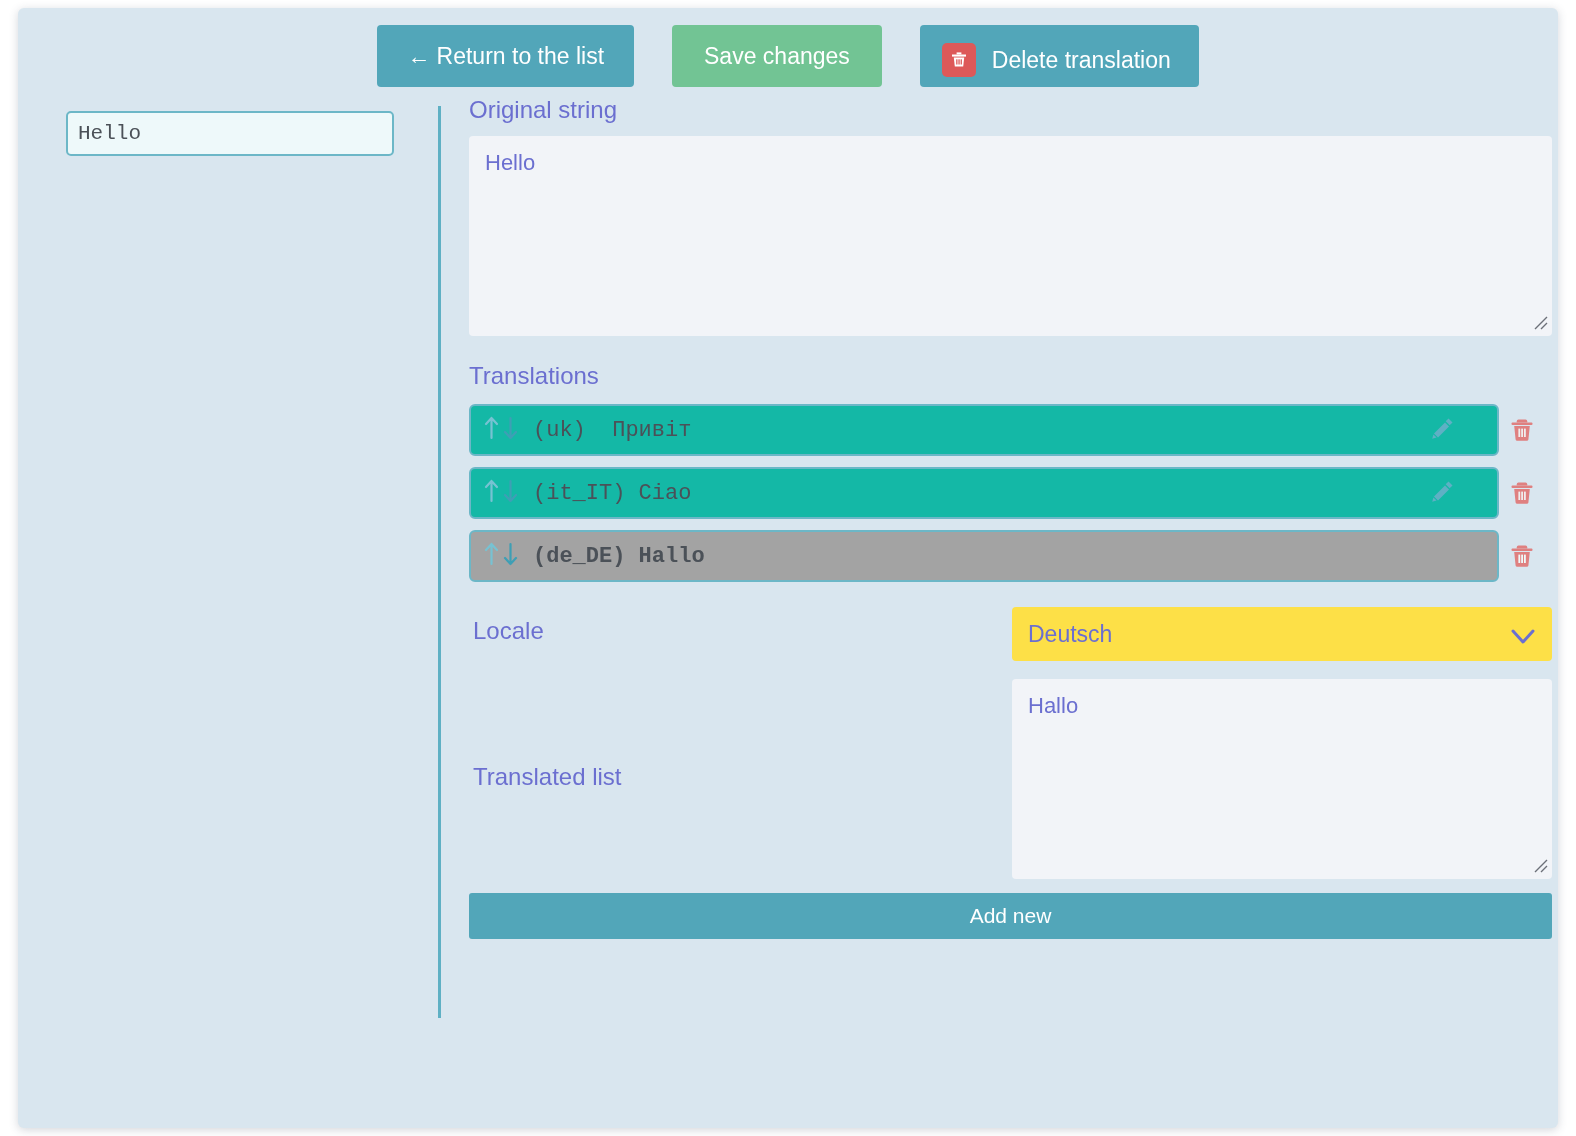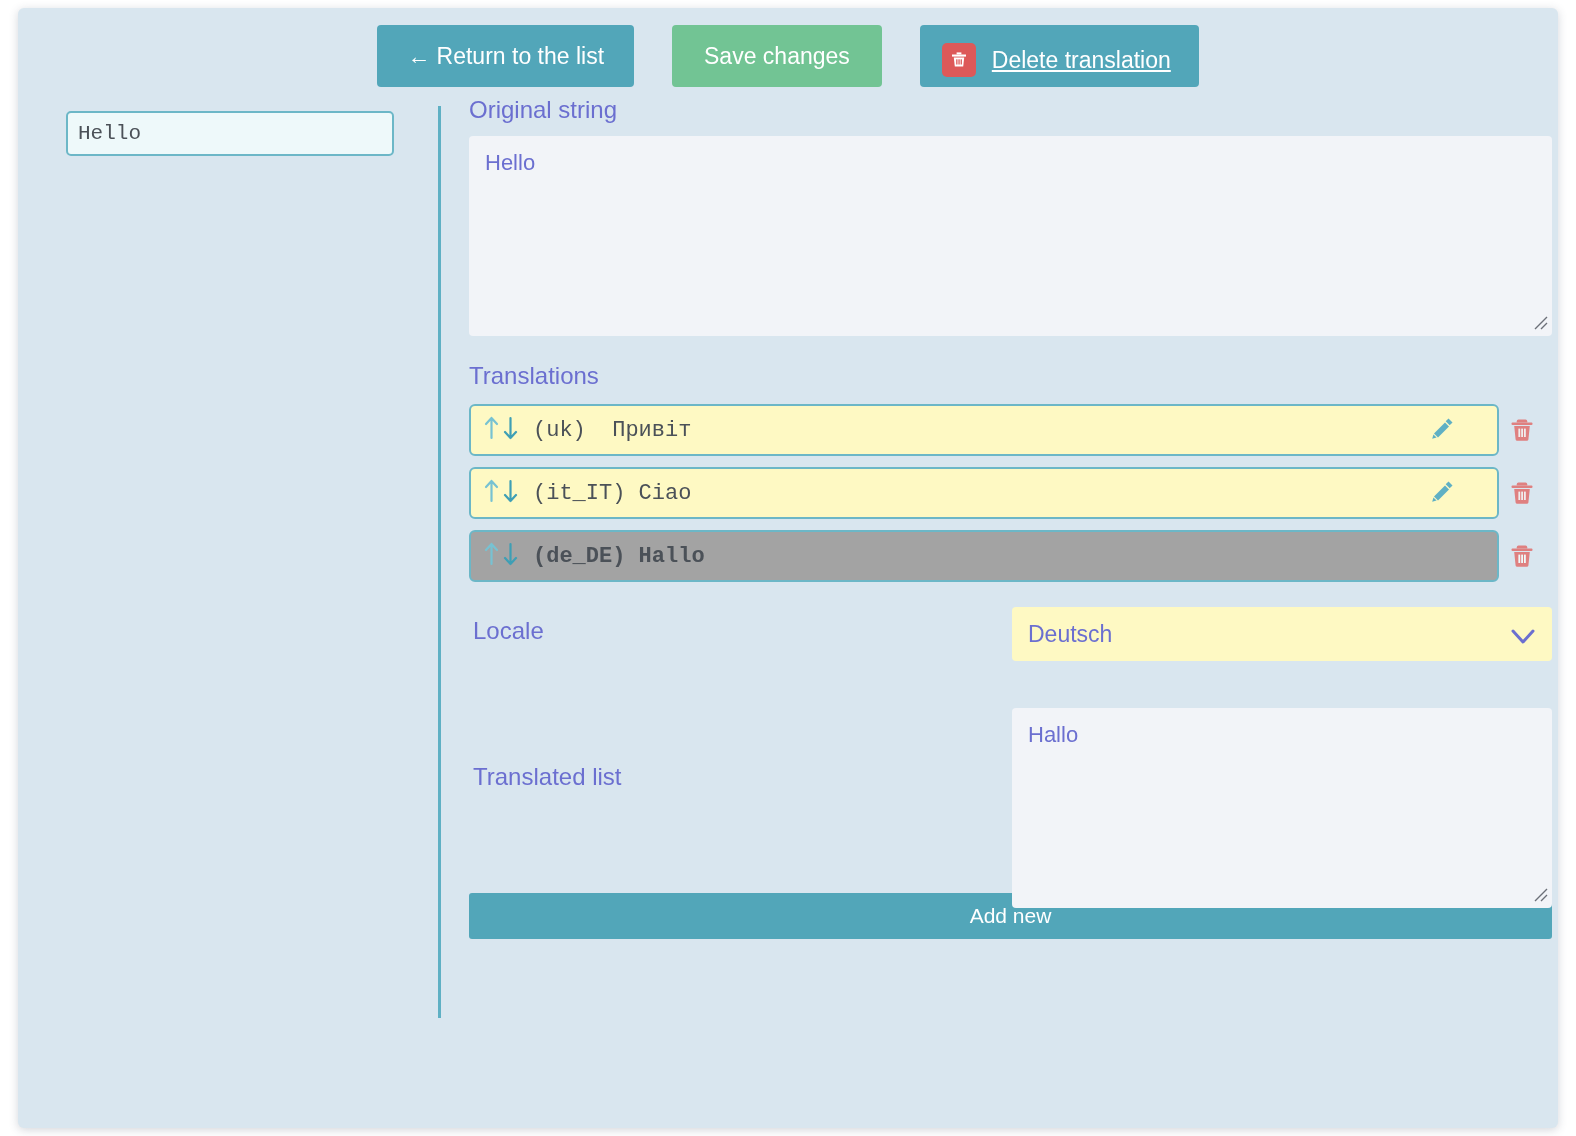--- a/index.html
+++ b/index.html
@@ -60,21 +60,21 @@
     font-family: "Liberation Sans", sans-serif;
     cursor: pointer;
     height: 62px;
     display: flex;
     align-items: center;
     justify-content: center;
     white-space: nowrap;
   }
   .btn-teal  { background: #52a6b9; padding: 0 30px; }
   .btn-green { background: #72c494; padding: 0 32px; }
-  .btn-icon  { gap: 16px; padding: 8px 28px 0 22px; text-decoration: underline; }
+  .btn-icon  { gap: 16px; padding: 8px 28px 0 22px; }
   .trash-badge {
     width: 34px; height: 34px;
     background: #dd5959;
     border-radius: 5px;
     display: flex; align-items: center; justify-content: center;
     flex: none;
   }
   
   #body { position: relative; height: 952px; }
   #divider {
@@ -127,21 +127,21 @@
     position: relative;
     height: 52px;
     margin-bottom: 11px;
   }
   .trans-row {
     position: absolute;
     left: 0; top: 0;
     width: 1030px; height: 52px;
     border: 2px solid #6cb7c7;
     border-radius: 6px;
-    background: #fef9c3;
+    background: #14b8a6;
     display: flex;
     align-items: center;
     padding: 0 12px;
     cursor: pointer;
   }
   .trans-row.selected { background: #a3a3a3; font-weight: bold; }
   .sort-arrows {
     display: flex;
     align-items: center;
     gap: 2px;
@@ -174,40 +174,40 @@
   #locale-row {
     position: relative;
     margin-top: 25px;
     height: 54px;
   }
   #locale-label { position: absolute; left: 4px; top: 12px; }
   #locale-select {
     position: absolute;
     left: 543px; top: 0;
     width: 540px; height: 54px;
-    background: #fef9c3;
+    background: #fde047;
     border: none;
     border-radius: 4px;
     color: #6b6fd0;
     font-size: 23px;
     font-family: "Liberation Sans", sans-serif;
     padding: 0 16px;
     display: flex;
     align-items: center;
     cursor: pointer;
   }
   #chevron { position: absolute; right: 16px; top: 18px; }
   
   #translated-row {
     position: relative;
     margin-top: 18px;
     height: 200px;
   }
   #translated-label { position: absolute; left: 4px; top: 86px; }
-  #translated-ta-wrap { position: absolute; left: 543px; top: 0; width: 540px; height: 200px; margin-top: 29px; }
+  #translated-ta-wrap { position: absolute; left: 543px; top: 0; width: 540px; height: 200px; }
   #add-new {
     margin-top: 14px;
     width: 1083px;
     height: 46px;
     background: #52a6b9;
     border: none;
     border-radius: 3px;
     color: #ffffff;
     font-size: 21px;
     font-family: "Liberation Sans", sans-serif;

